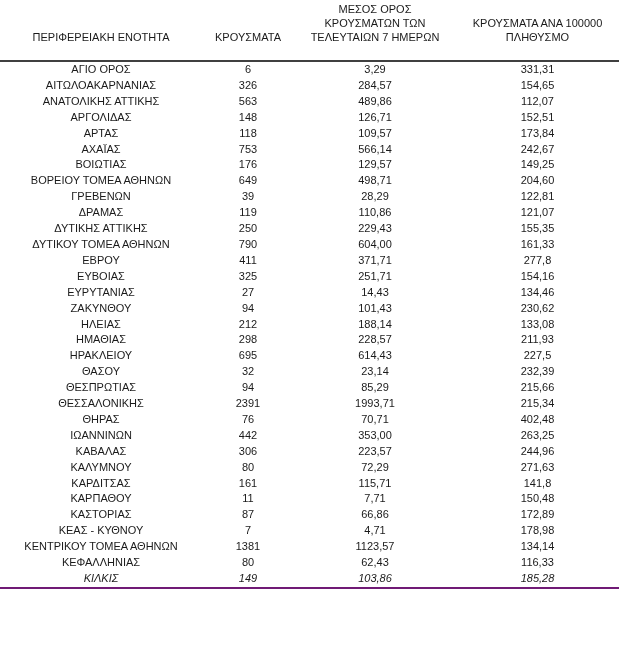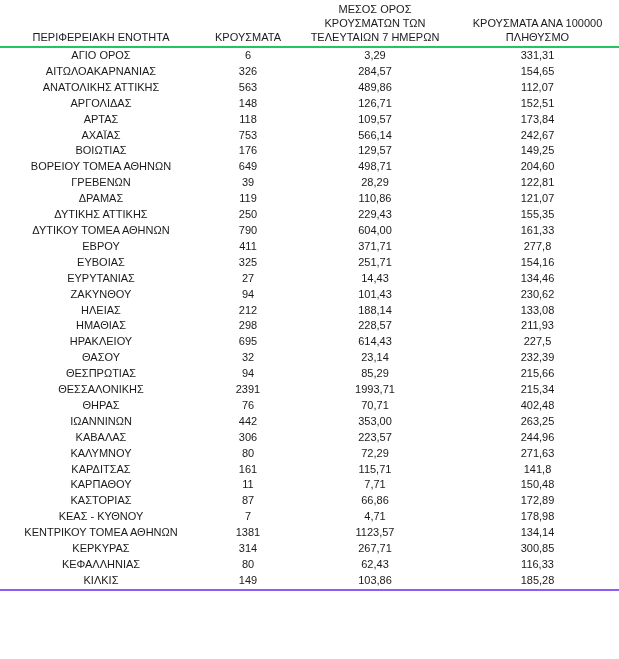--- a/index.html
+++ b/index.html
@@ -28,33 +28,34 @@
   table.cases td {
     font-size: 11px;
     font-weight: 400;
     text-align: center;
     padding: 0;
     color: #1a1a1a;
   }
   table.cases thead th {
     vertical-align: bottom;
     line-height: 14px;
-    padding-bottom: 2px;
+    padding-bottom: 16px;
     padding-top: 2px;
-    border-bottom: 2px solid #22c55e;
+    border-bottom: 2px solid #404040;
     white-space: pre-line;
   }
   table.cases tbody td {
     height: 15.9px;
     line-height: 15.9px;
     white-space: nowrap;
     overflow: hidden;
   }
   table.cases tbody tr:last-child td {
-    border-bottom: 2px solid #8b5cf6;
+    border-bottom: 2px solid #701a75;
+    font-style: italic;
   }
 </style>
 </head>
 <body>
 
 <div class="page">
   <table class="cases">
     <colgroup>
       <col class="col-region">
       <col class="col-cases">
@@ -287,26 +288,20 @@
     <td>178,98</td>
   </tr>
 
   <tr>
     <td>ΚΕΝΤΡΙΚΟΥ ΤΟΜΕΑ ΑΘΗΝΩΝ</td>
     <td>1381</td>
     <td>1123,57</td>
     <td>134,14</td>
   </tr>
 
-  <tr>
-    <td>ΚΕΡΚΥΡΑΣ</td>
-    <td>314</td>
-    <td>267,71</td>
-    <td>300,85</td>
-  </tr>
 
   <tr>
     <td>ΚΕΦΑΛΛΗΝΙΑΣ</td>
     <td>80</td>
     <td>62,43</td>
     <td>116,33</td>
   </tr>
 
   <tr>
     <td>ΚΙΛΚΙΣ</td>

